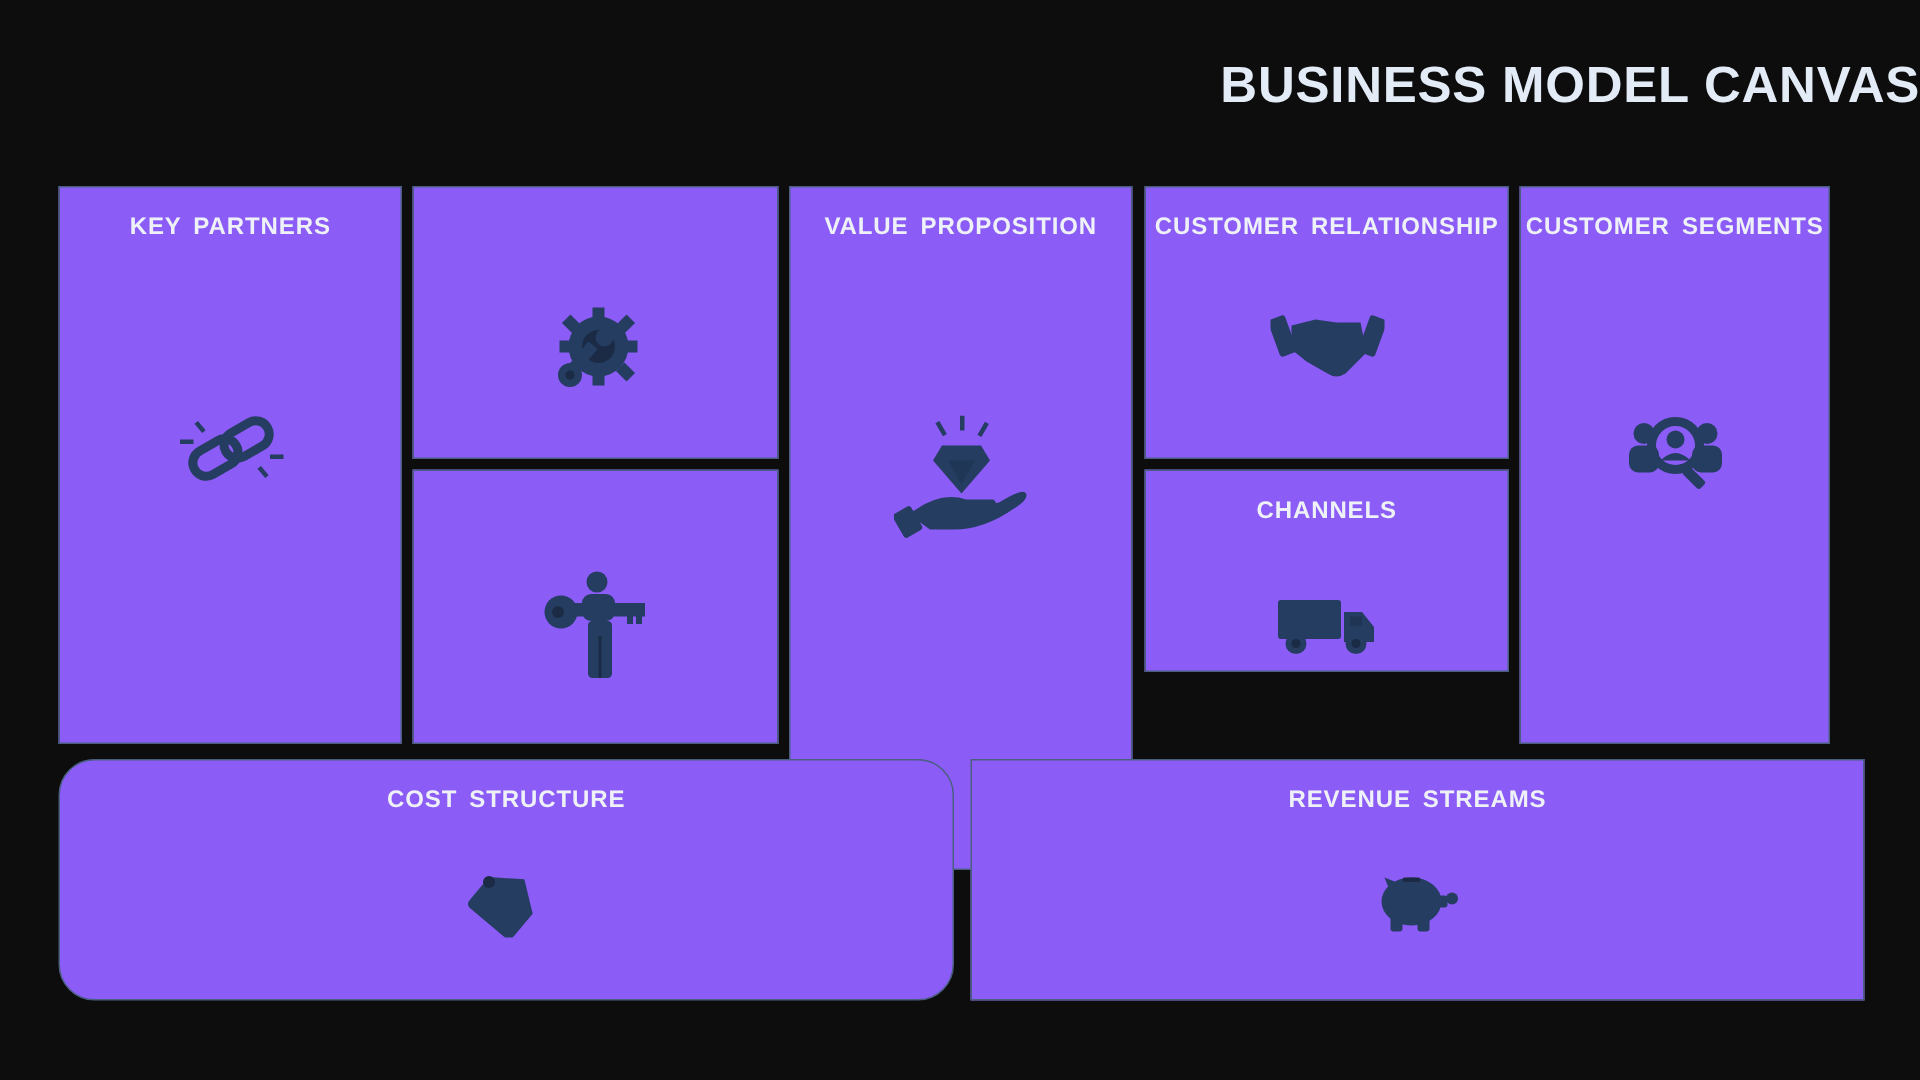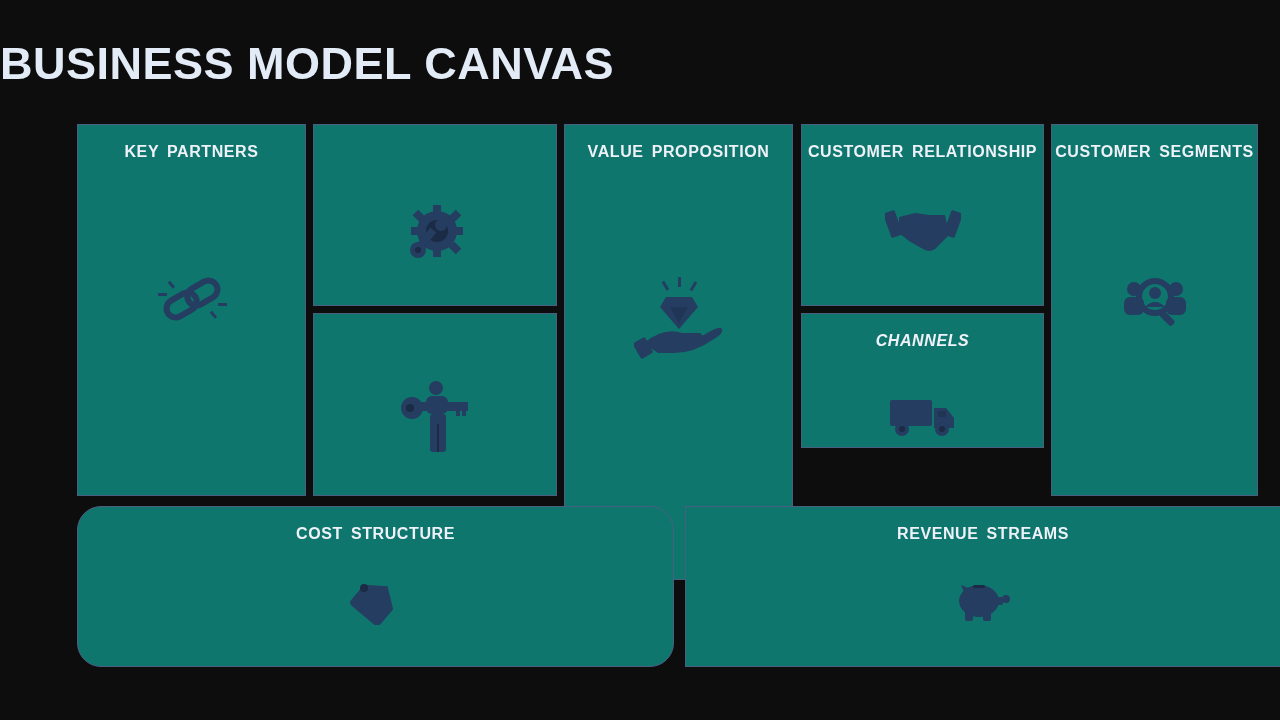--- a/index.html
+++ b/index.html
@@ -1,27 +1,27 @@
 <!DOCTYPE html>
 <html><head>
 <meta charset="utf-8">
 <style>
   html, body { margin: 0; padding: 0; }
   body {
     width: 1280px; height: 720px; background: #0d0d0d; position: relative; overflow: hidden;
     font-family: "Liberation Sans", "DejaVu Sans", sans-serif;
   }
   .title {
-    position: absolute; top: 38px; left: 0; width: 1280px; text-align: left;
-    color: #e3ebf7; font-size: 45px; font-weight: bold; letter-spacing: 0.5px;
+    position: absolute; top: 38px; left: 0; width: 1280px; text-align: right;
+    color: #e3ebf7; font-size: 34px; font-weight: bold; letter-spacing: 0.5px;
     font-family: "Liberation Sans", sans-serif;
   }
   .box {
     position: absolute; box-sizing: border-box;
-    background: #0f766e; border: 1px solid #4a5f80; margin-left: 38px;
+    background: #8b5cf6; border: 1px solid #4a5f80;
   }
   .box .label {
     position: absolute; top: 18px; left: 0; right: 0; text-align: center;
     color: #eef2f8; font-size: 16px; font-weight: bold; letter-spacing: 0.6px;
     word-spacing: 3px; white-space: nowrap;
   }
   .box .icon {
     position: absolute; left: 50%; transform: translateX(-50%);
   }
   .icon svg { display: block; }
@@ -115,21 +115,21 @@
       <g class="ic">
         <rect x="2" y="6" width="12" height="26" rx="2" transform="rotate(-20 8 19)"></rect>
         <rect x="62" y="6" width="12" height="26" rx="2" transform="rotate(20 68 19)"></rect>
         <path d="M14 12 L30 8 L44 10 L60 10 L64 30 L50 44 Q44 48 38 44 L24 36 L14 28 Z"></path>
       </g>
       <path d="M30 16 L44 14 L52 22" class="ics" stroke-width="3" stroke="#1b2b45"></path>
     </svg>
   </div>
 </div>
 
-<div class="box" style="left:763px; top:313px; width:243px; height:135px;font-style:italic;">
+<div class="box" style="left:763px; top:313px; width:243px; height:135px;">
   <div class="label">CHANNELS</div>
   <div class="icon" style="top:84px;">
     <svg width="66" height="38" viewBox="0 0 66 38">
       <g class="ic">
         <rect x="0" y="2" width="42" height="26" rx="2"></rect>
         <path d="M44 10 L56 10 L64 20 L64 30 L44 30 Z"></path>
         <circle cx="12" cy="31" r="7"></circle>
         <circle cx="52" cy="31" r="7"></circle>
       </g>
       <circle cx="12" cy="31" r="3" fill="#1b2b45"></circle>

